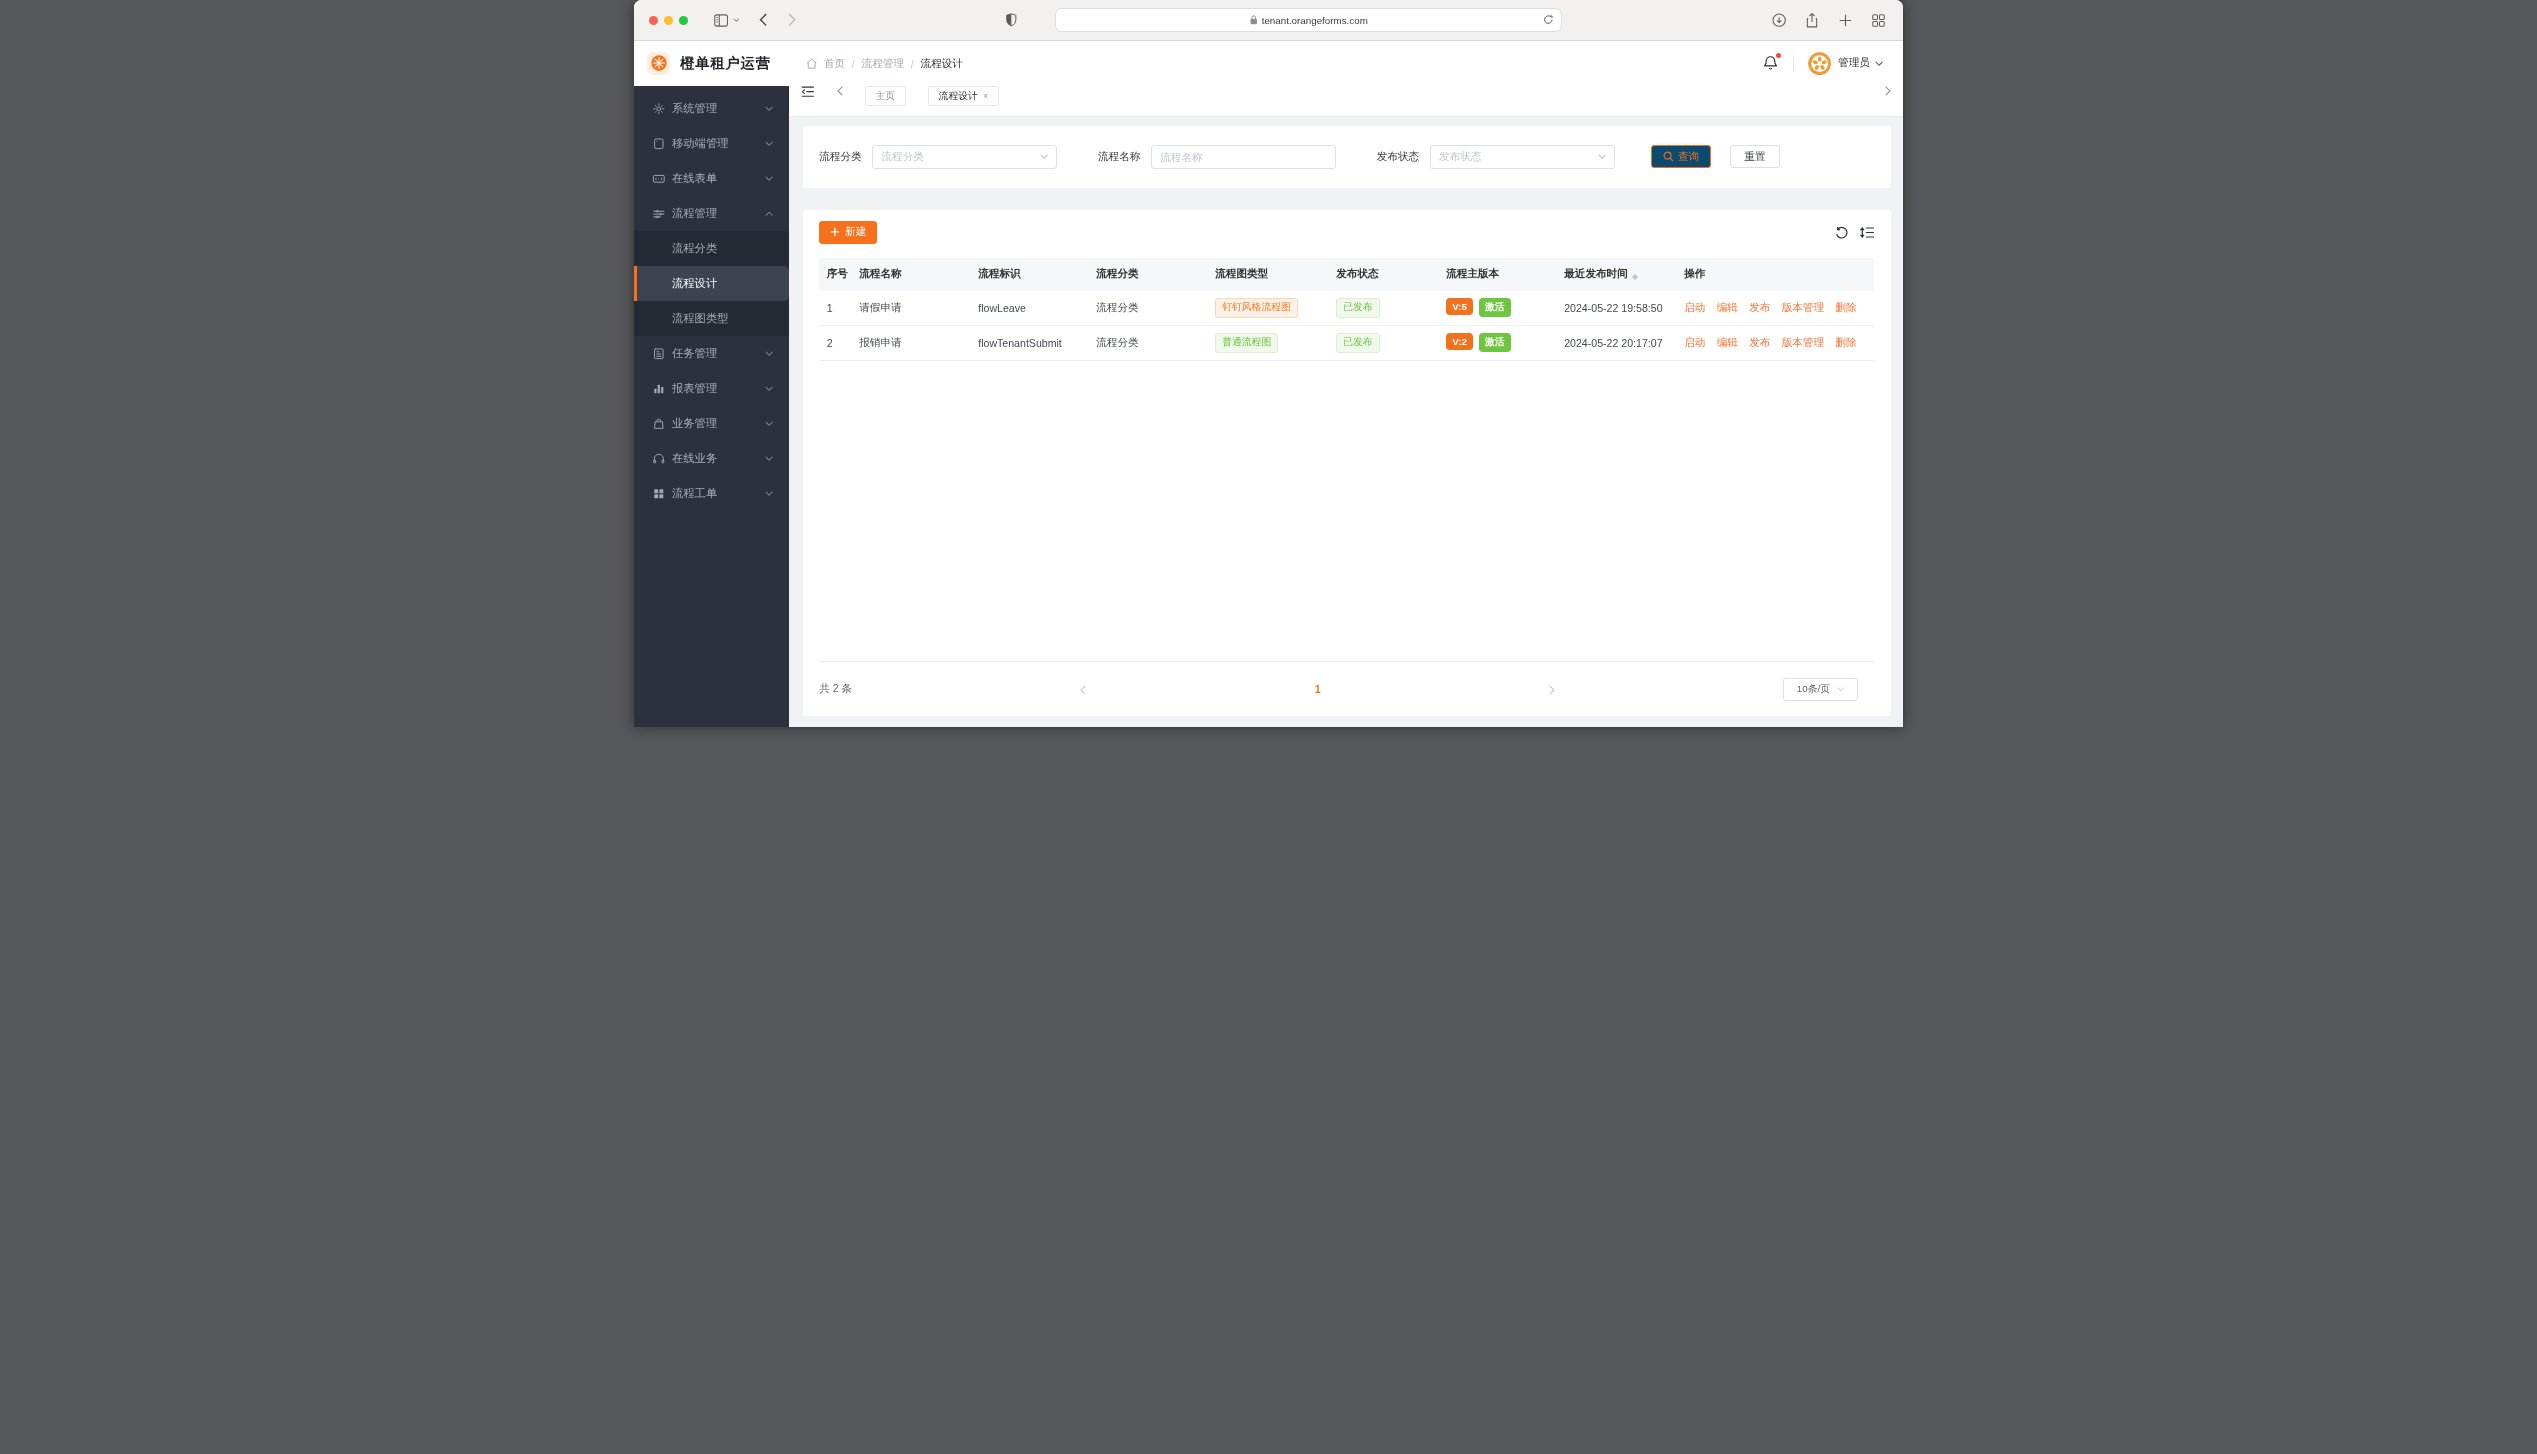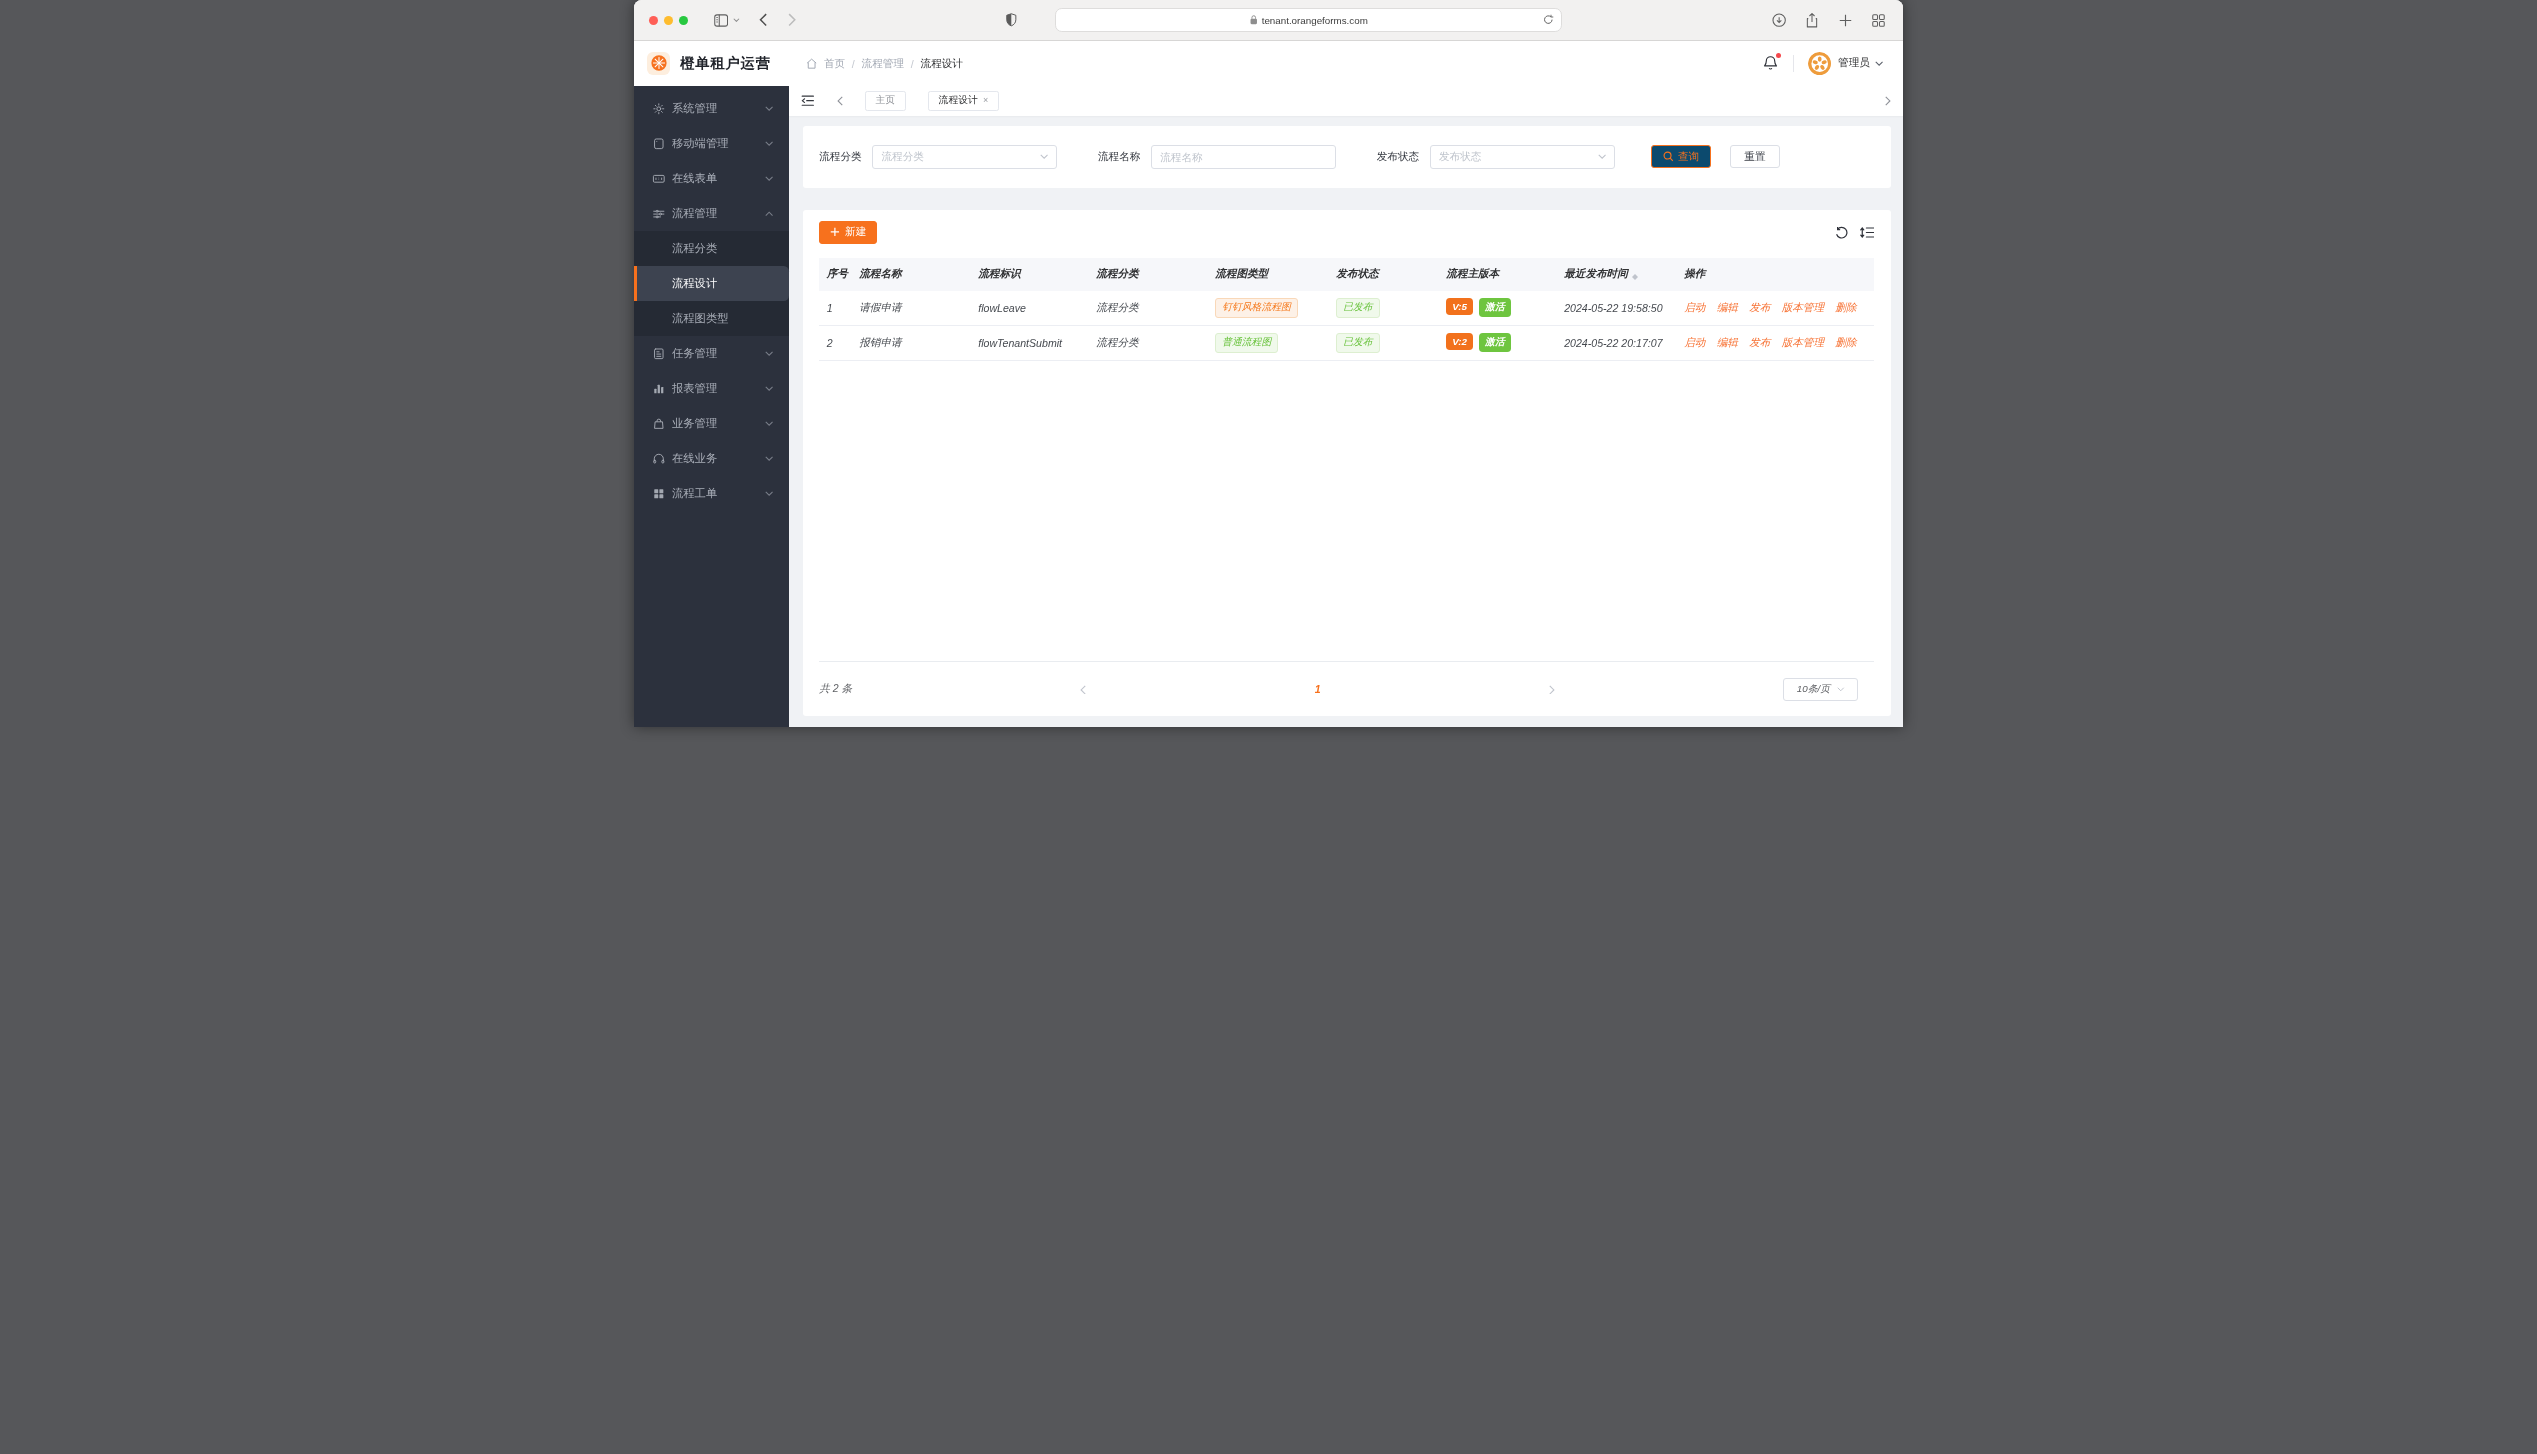--- a/index.html
+++ b/index.html
@@ -48,21 +48,21 @@
   .menu-item .mi-chevron { position:absolute; right:16px; color:#787d88; display:flex; }
   .submenu { background:#252a34; }
   .submenu .menu-item .mi-label { margin-left:38px; }
   .menu-item.active { background:#3d4350; border-radius:0 5.3px 5.3px 0; }
   .menu-item.active::before { content:""; position:absolute; left:0; top:0; bottom:0; width:3px; background:#f7711d; }
   .menu-item.active .mi-label { color:#ffffff; }
 
   .main { flex:1; display:flex; flex-direction:column; min-width:0; }
 
   
-  .tabbar { height:30px; background:#fff; display:flex; align-items:center; padding:0 12px; gap:22px; flex:0 0 auto; box-shadow:0 0.8px 2.3px rgba(0,0,0,.05); position:relative; z-index:2; }
+  .tabbar { height:30px; background:#fff; display:flex; align-items:flex-start; padding:0 12px; gap:22px; flex:0 0 auto; box-shadow:0 0.8px 2.3px rgba(0,0,0,.05); position:relative; z-index:2; }
   .tabbar .tb-ic { color:#33363d; display:flex; }
   .tab { height:20.4px; border:0.8px solid #e4e7ed; border-radius:2.3px; background:#fff; display:flex; align-items:center; padding:0 9.8px; font-size:9.8px; color:#909399; gap:5.3px; cursor:pointer; }
   .tab.active { color:#303133; }
   .tab .close { color:#9a9da3; font-size:9px; line-height:1; }
 
   
   .content { flex:1; padding:9.8px 12px 10.6px 13.6px; display:flex; flex-direction:column; min-height:0; }
   .card { background:#fff; border-radius:3px; }
   .filter-card { height:62px; display:flex; align-items:center; padding:0 16.6px; gap:10.6px; flex:0 0 auto; }
   .f-label { font-size:10.6px; color:#32363e; white-space:nowrap; }
@@ -75,21 +75,21 @@
   .btn { height:23.4px; border-radius:3px; display:inline-flex; align-items:center; justify-content:center; font-size:10.6px; cursor:pointer; }
   .btn-search { border:0.8px solid #f7711d; color:#f7711d; background:#0c4a6e; padding:0 10.6px; gap:4.5px; margin-left:26px; }
   .btn-reset  { border:0.8px solid #dcdfe6; color:#3a3e46; background:#fff; padding:0 13px; margin-left:9px; }
 
   .table-card { flex:1; margin-top:22px; display:flex; flex-direction:column; padding:11.3px 16.6px 0 16.6px; min-height:0; }
   .tc-toolbar { display:flex; align-items:center; flex:0 0 auto; }
   .btn-create { background:#f7711d; border:0.8px solid #f7711d; color:#fff; padding:0 9.8px; gap:5.3px; height:22.6px; }
   .tc-icons { margin-left:auto; display:flex; align-items:center; gap:11.3px; color:#2f323a; }
   .tc-icons span { display:flex; cursor:pointer; }
 
-  .tbl { margin-top:14.3px; flex:1; display:flex; flex-direction:column; min-height:0;font-style:italic; }
+  .tbl { margin-top:14.3px; flex:1; display:flex; flex-direction:column; min-height:0; }
   .tr { display:grid; grid-template-columns:40px 119px 118px 119px 121px 110px 118px 120px 1fr; align-items:center; }
   .thead { height:33px; background:#f6f7fa; font-weight:700; font-size:10.6px; color:#303133; }
   .tbody .tr { height:35px; border-bottom:0.8px solid #eceef3; font-size:10.6px; color:#45494f; }
   .cell { padding-right:6px; white-space:nowrap; }
   .cell.first { padding-left:7.5px; }
   .th-sort { display:inline-flex; flex-direction:column; gap:0.8px; margin-left:3.8px; vertical-align:0.8px; }
   .th-sort i { width:0; height:0; border-left:3px solid transparent; border-right:3px solid transparent; }
   .th-sort .up { border-bottom:3.8px solid #c0c4cc; }
   .th-sort .down { border-top:3.8px solid #c0c4cc; }
 

